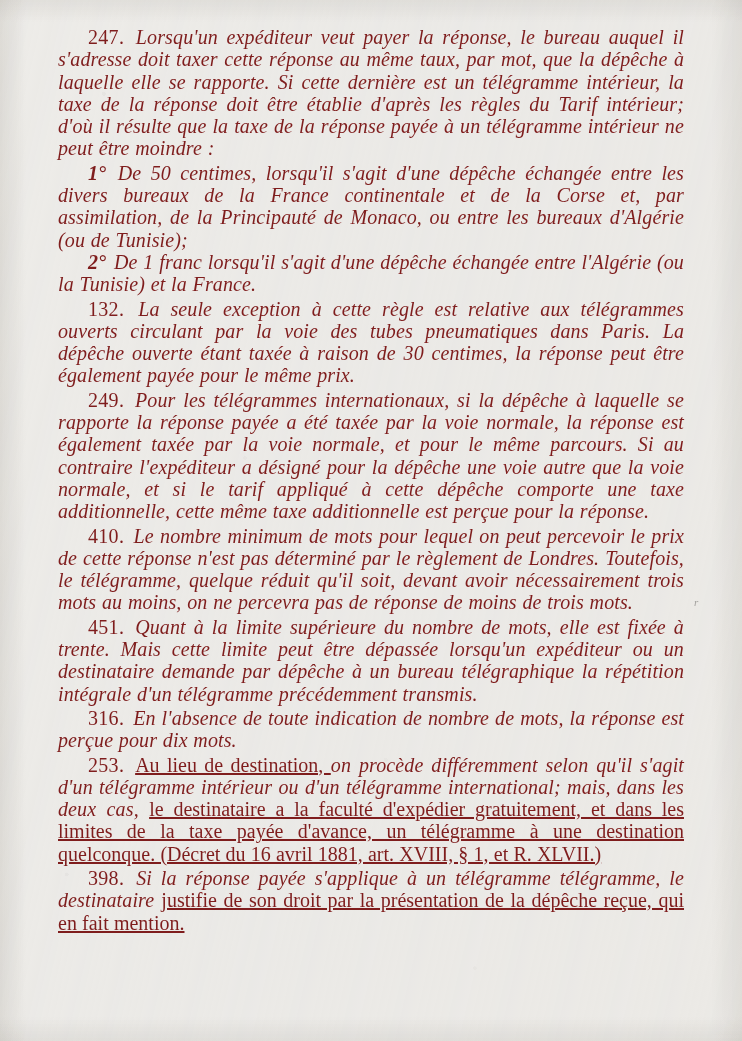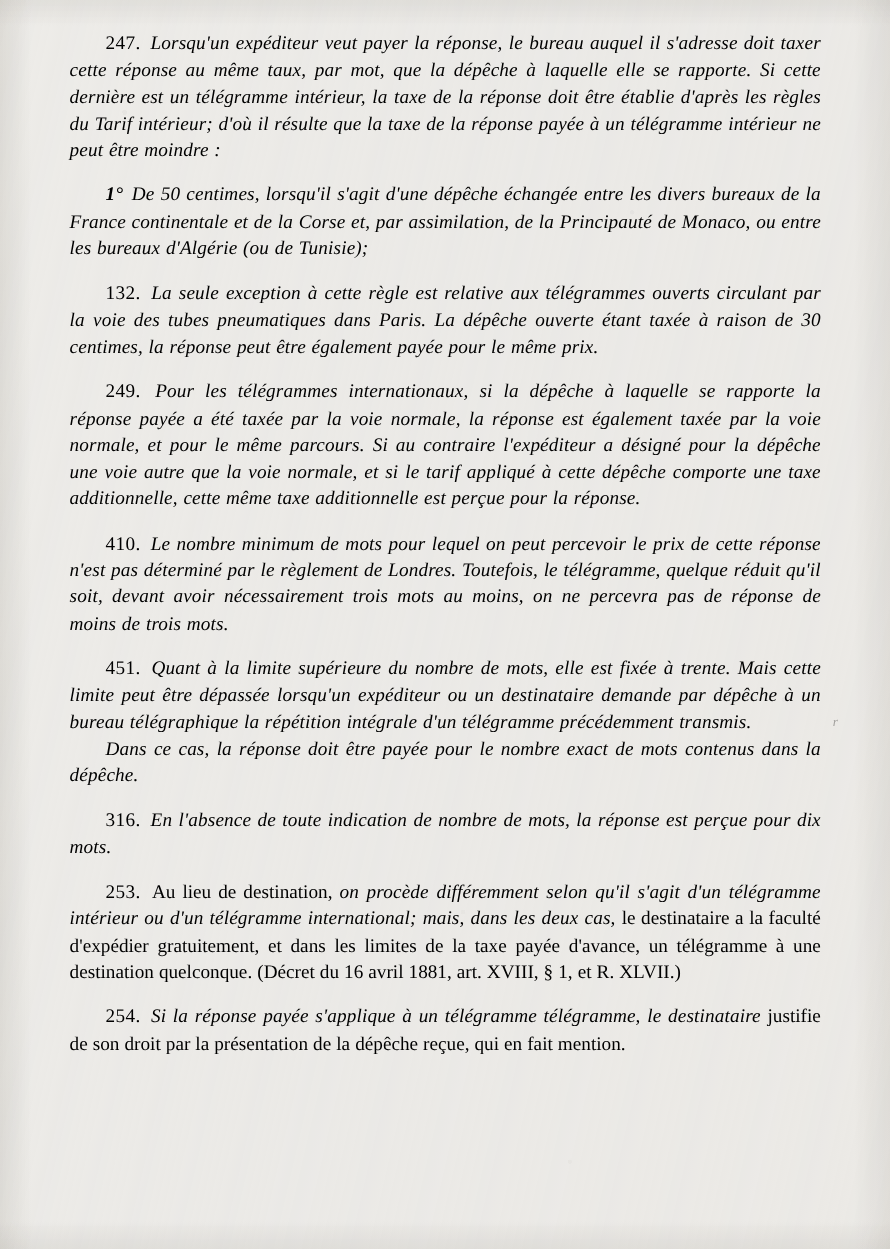--- a/index.html
+++ b/index.html
@@ -50,50 +50,51 @@
     position: absolute;
     left: 58px;
     top: 26px;
     width: 626px;
   }
 
   
   .para {
     margin: 0;
     font-style: italic;
-    font-size: 16px;
+    font-size: 20px;
     line-height: 22.3px;
     text-align: justify;
     text-justify: inter-word;
     letter-spacing: .12px;
     word-spacing: .6px;
     text-indent: 30px;
-    color: #000000;
+    color: #7f1d1d;
   }
-  .para + .para { margin-top: 15px; }
+  .para + .para { margin-top: 2px; }
   .para.tight + .para.tight { margin-top: 0; }
 
   
   .num {
     font-style: normal;
     font-variant-numeric: oldstyle-nums;
     letter-spacing: .3px;
     padding-right: 3px;
   }
   
   .marker {
     font-style: italic;
     font-weight: 600;
     padding-right: 2px;
   }
   
   .rom {
     font-style: normal;
     letter-spacing: 0;
     word-spacing: .2px;
+    text-decoration: underline;
   }
 
   
   .margin-speck {
     position: absolute;
     left: 694px;
     top: 596px;
     font-family: "Liberation Serif", serif;
     font-style: italic;
     font-size: 11px;
@@ -106,32 +107,32 @@
 
 <div class="paper-grain"></div>
 <div class="edge-shade"></div>
 
 <div class="page">
 
   <p class="para"><span class="num">247.</span> <span>Lorsqu'un expéditeur veut payer la réponse, le bureau auquel il s'adresse doit taxer cette réponse au même taux, par mot, que la dépêche à laquelle elle se rapporte. Si cette dernière est un télégramme intérieur, la taxe de la réponse doit être établie d'après les règles du Tarif intérieur; d'où il résulte que la taxe de la réponse payée à un télégramme intérieur ne peut être moindre :</span></p>
 
   <p class="para tight"><span class="marker">1°</span> <span>De 50 centimes, lorsqu'il s'agit d'une dépêche échangée entre les divers bureaux de la France continentale et de la Corse et, par assimilation, de la Principauté de Monaco, ou entre les bureaux d'Algérie (ou de Tunisie);</span></p>
 
+  <p class="para tight"><span class="marker">2°</span> <span>De 1 franc lorsqu'il s'agit d'une dépêche échangée entre l'Algérie (ou la Tunisie) et la France.</span></p>
 
   <p class="para"><span class="num">132.</span> <span>La seule exception à cette règle est relative aux télégrammes ouverts circulant par la voie des tubes pneumatiques dans Paris. La dépêche ouverte étant taxée à raison de 30 centimes, la réponse peut être également payée pour le même prix.</span></p>
 
   <p class="para"><span class="num">249.</span> <span>Pour les télégrammes internationaux, si la dépêche à laquelle se rapporte la réponse payée a été taxée par la voie normale, la réponse est également taxée par la voie normale, et pour le même parcours. Si au contraire l'expéditeur a désigné pour la dépêche une voie autre que la voie normale, et si le tarif appliqué à cette dépêche comporte une taxe additionnelle, cette même taxe additionnelle est perçue pour la réponse.</span></p>
 
   <p class="para"><span class="num">410.</span> <span>Le nombre minimum de mots pour lequel on peut percevoir le prix de cette réponse n'est pas déterminé par le règlement de Londres. Toutefois, le télégramme, quelque réduit qu'il soit, devant avoir nécessairement trois mots au moins, on ne percevra pas de réponse de moins de trois mots.</span></p>
 
   <p class="para"><span class="num">451.</span> <span>Quant à la limite supérieure du nombre de mots, elle est fixée à trente. Mais cette limite peut être dépassée lorsqu'un expéditeur ou un destinataire demande par dépêche à un bureau télégraphique la répétition intégrale d'un télégramme précédemment transmis.</span></p>
 
-  <p class="para tight" style="margin-top:0"><span>Dans ce cas, la réponse doit être payée pour le nombre exact de mots contenus dans la dépêche.</span></p>
 
   <p class="para"><span class="num">316.</span> <span>En l'absence de toute indication de nombre de mots, la réponse est perçue pour dix mots.</span></p>
 
   <p class="para"><span class="num">253.</span> <span class="rom">Au lieu de destination, </span><span>on procède différemment selon qu'il s'agit d'un télégramme intérieur ou d'un télégramme international; mais, dans les deux cas, </span><span class="rom">le destinataire a la faculté d'expédier gratuitement, et dans les limites de la taxe payée d'avance, un télégramme à une destination quelconque. (Décret du 16 avril 1881, art. XVIII, § 1, et R. XLVII.)</span></p>
 
-  <p class="para"><span class="num">254.</span> <span>Si la réponse payée s'applique à un télégramme télégramme, le destinataire </span><span class="rom">justifie de son droit par la présentation de la dépêche reçue, qui en fait mention.</span></p>
+  <p class="para"><span class="num">398.</span> <span>Si la réponse payée s'applique à un télégramme télégramme, le destinataire </span><span class="rom">justifie de son droit par la présentation de la dépêche reçue, qui en fait mention.</span></p>
 
 </div>
 
 <span class="margin-speck">r</span>
 
 </body></html>

